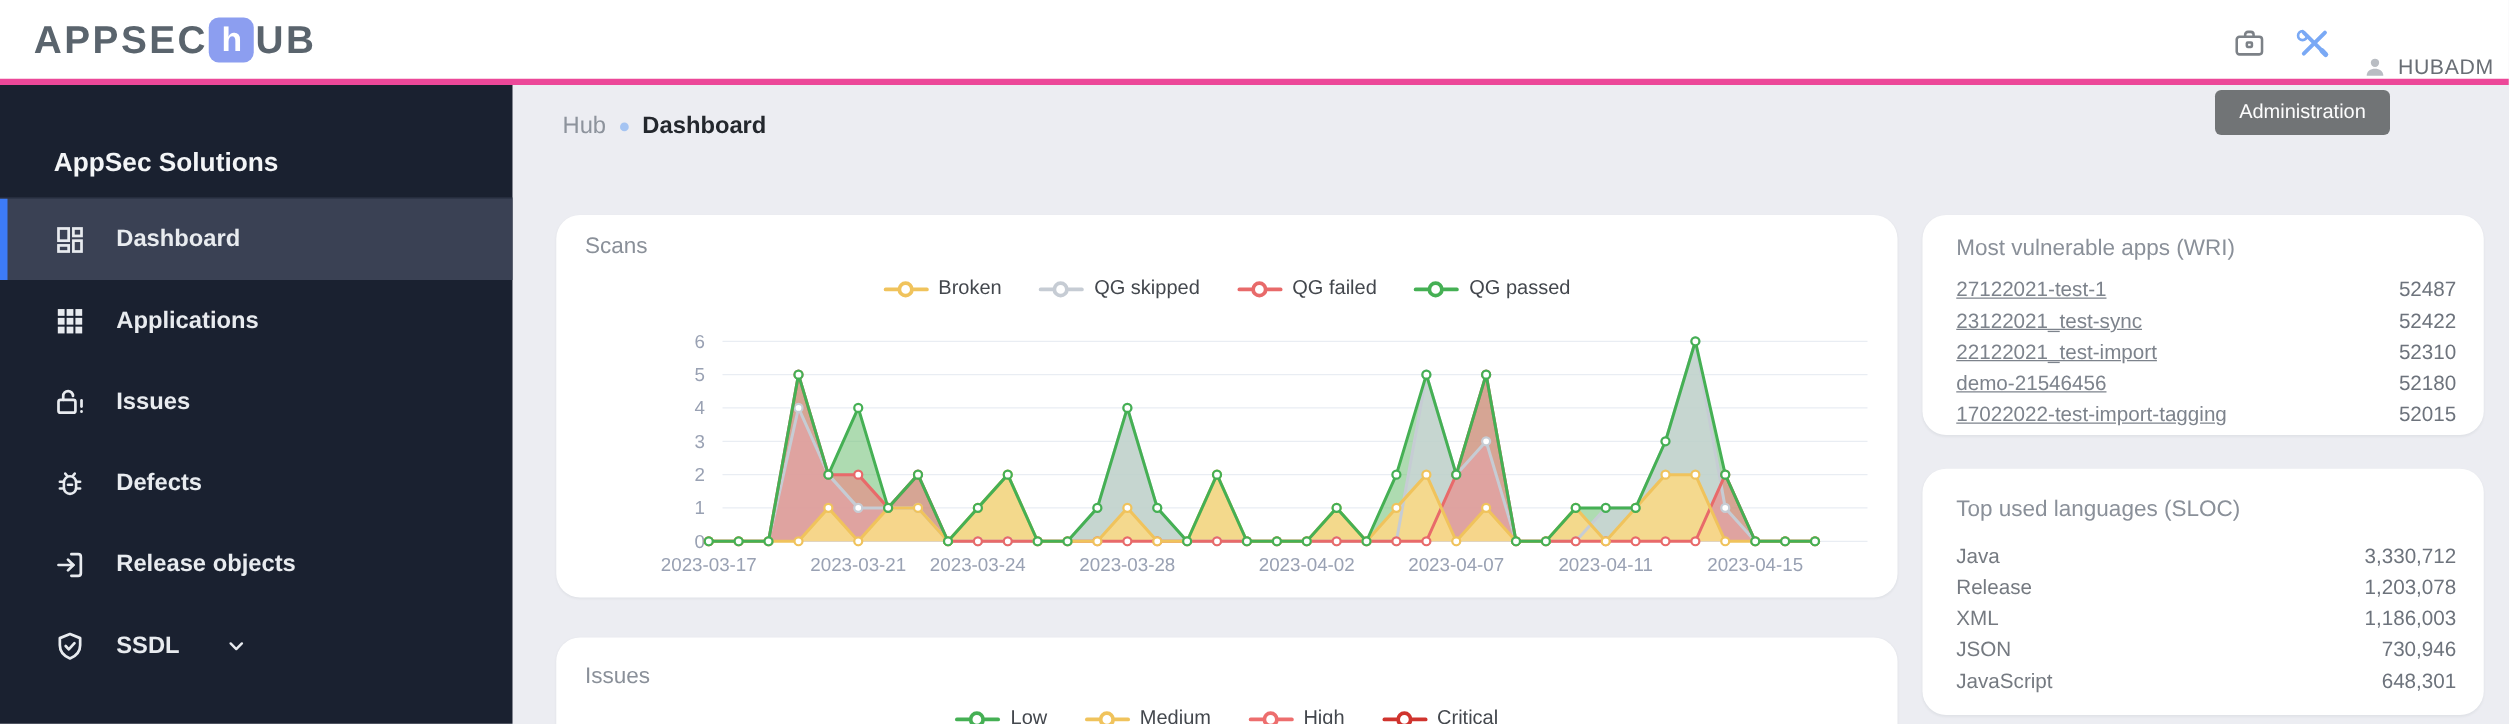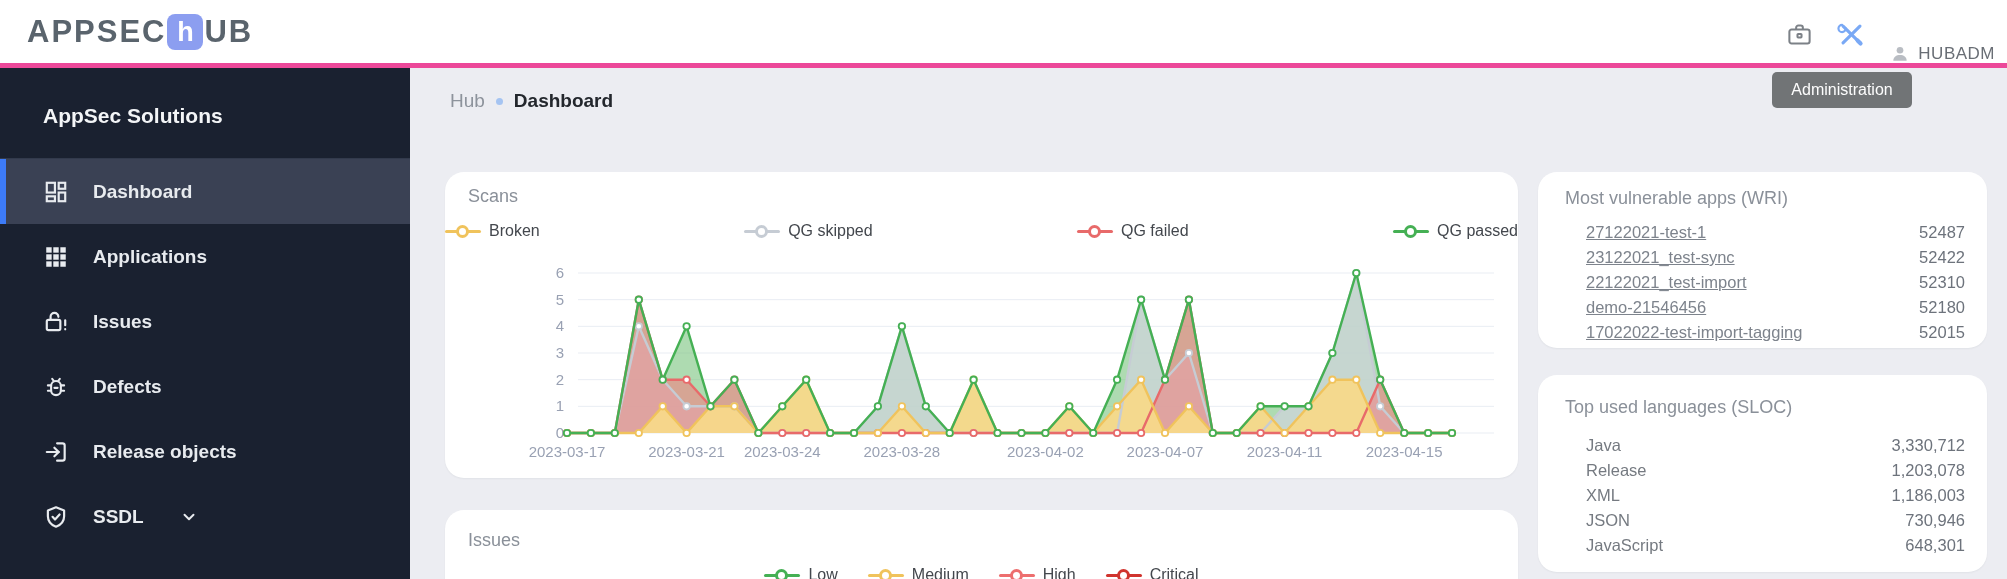--- a/index.html
+++ b/index.html
@@ -15,21 +15,21 @@
     display:flex; align-items:center; justify-content:center; font-size:27px; letter-spacing:0;
     margin:0 1px; }
   .header-right { position:absolute; right:12px; top:0; height:68px; display:flex;
     align-items:center; gap:24px; }
   .hicon { display:flex; align-items:center; justify-content:center; cursor:pointer; }
   .username { display:flex; align-items:flex-start; gap:8px; color:#696e75; font-size:17px;
     letter-spacing:0.5px;margin-top:39px; }
 
   
   .sidebar { position:absolute; left:0; top:68px; width:410px; height:511px; background:#1a2130; z-index:4; }
-  .sidebar-title { padding:36px 0 0 43px; color:#f3f5f7; font-size:21px; font-weight:700; height:90px; }
+  .sidebar-title { padding:51px 0 0 43px; color:#f3f5f7; font-size:21px; font-weight:700; height:90px; }
   .nav { border-top:1px solid #323a4c; }
   .nav-item { position:relative; height:65px; display:flex; align-items:center; gap:24px;
     padding-left:43px; color:#e8ebef; cursor:pointer; }
   .nav-item .nav-label { font-size:19px; font-weight:600; }
   .nav-item.active { background:#3a4154; }
   .nav-item.active::before { content:""; position:absolute; left:0; top:0; width:6px; height:100%;
     background:var(--accent,#3d7bf7); }
   .nav-icon { width:26px; height:26px; flex:0 0 26px; }
   .chevron { margin-left:12px; width:18px; height:18px; }
 
@@ -47,38 +47,38 @@
   .card { position:absolute; background:#ffffff; border-radius:19px;
     box-shadow:0 1px 2px rgba(25,30,40,0.05); }
   .card-title { position:absolute; left:23px; top:14px; color:#8a9099; font-size:18px; }
 
   .scans-card { left:35px; top:104px; width:1073px; height:306px; }
   .issues-card { left:35px; top:442px; width:1073px; height:160px; }
   .issues-card .card-title { top:20px; }
 
   .legend-row { position:absolute; left:0; width:100%; display:flex; justify-content:center;
     gap:30px; }
-  .scans-card .legend-row { top:50px;justify-content:space-between; }
+  .scans-card .legend-row { top:50px; }
   .issues-card .legend-row { top:56px; }
   .legend-item { display:flex; align-items:center; gap:8px; cursor:pointer; }
   .legend-marker { position:relative; width:36px; height:13px; }
   .legend-line { position:absolute; left:0; top:5px; width:36px; height:3px; border-radius:2px;
     background:#999; }
   .legend-ring { position:absolute; left:11px; top:0; width:13px; height:13px; border-radius:50%;
     border:3px solid #999; background:#ffffff; }
   .legend-label { font-size:16px; color:#43474d; }
 
   .chart-wrap { position:absolute; left:75px; top:78px; width:980px; height:215px; }
   .chart-wrap svg { font-family:"Liberation Sans", sans-serif; }
 
   .side-card-1 { left:1128px; top:104px; width:449px; height:176px;text-align:right; }
   .side-card-2 { left:1128px; top:307px; width:449px; height:197px; }
   .side-card-1 .card-title, .side-card-2 .card-title { left:27px; top:16px; }
   .side-card-2 .card-title { top:22px; }
-  .rows { position:absolute; left:27px; right:22px;margin-left:21px; }
+  .rows { position:absolute; left:27px; right:22px; }
   .side-card-1 .rows { top:48px; }
   .side-card-2 .rows { top:58px; }
   .row { display:flex; justify-content:space-between; align-items:center; height:25px;
     font-size:16.5px; }
   .app-link { color:#7d838c; text-decoration:underline; cursor:pointer; }
   .row-value { color:#6d737c; }
   .lang-name { color:#757a81; }
 </style>
 </head>
 <body>

